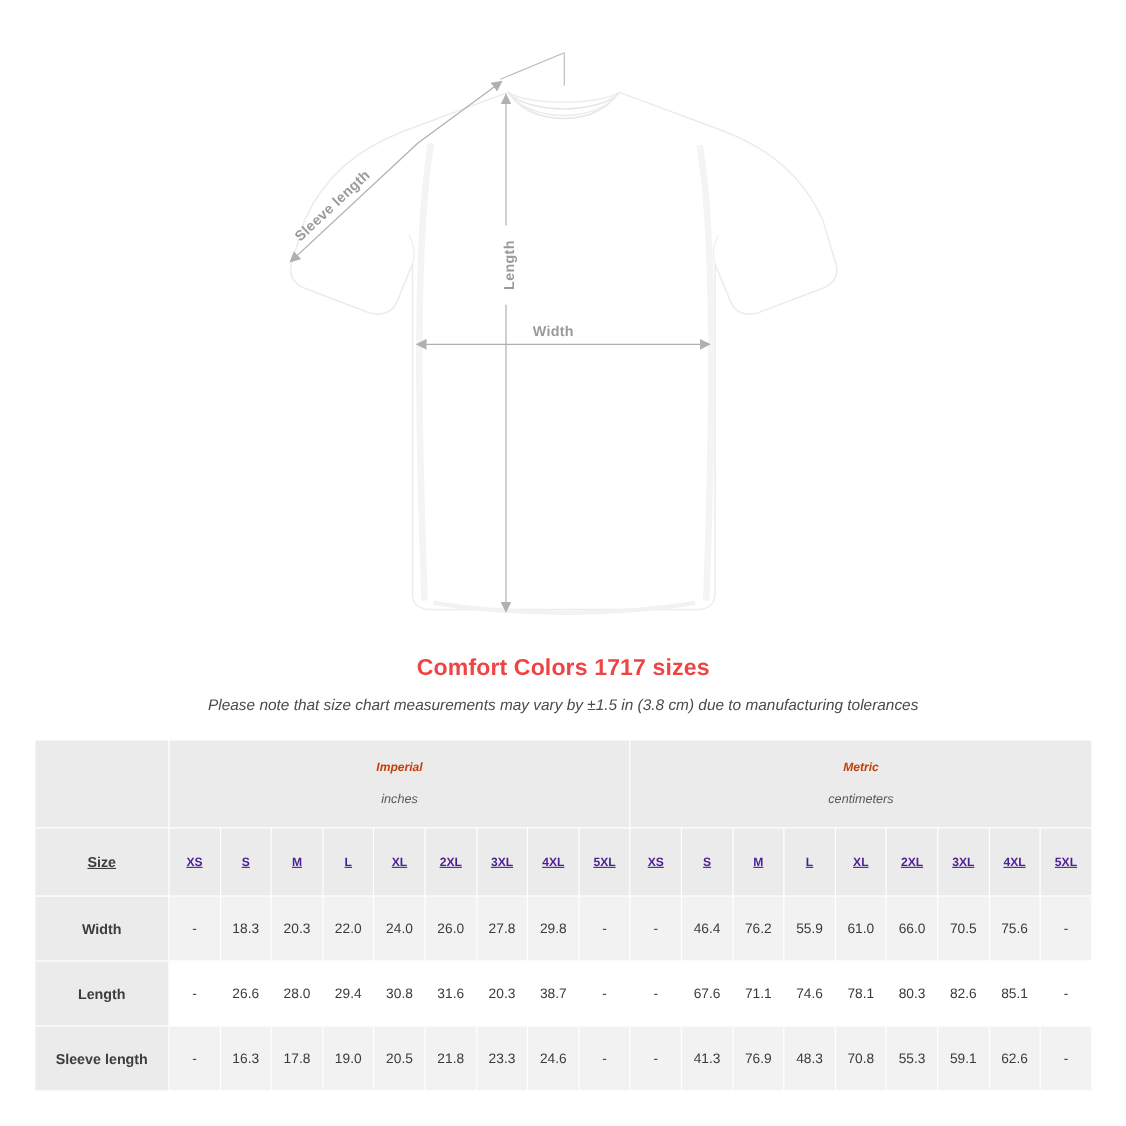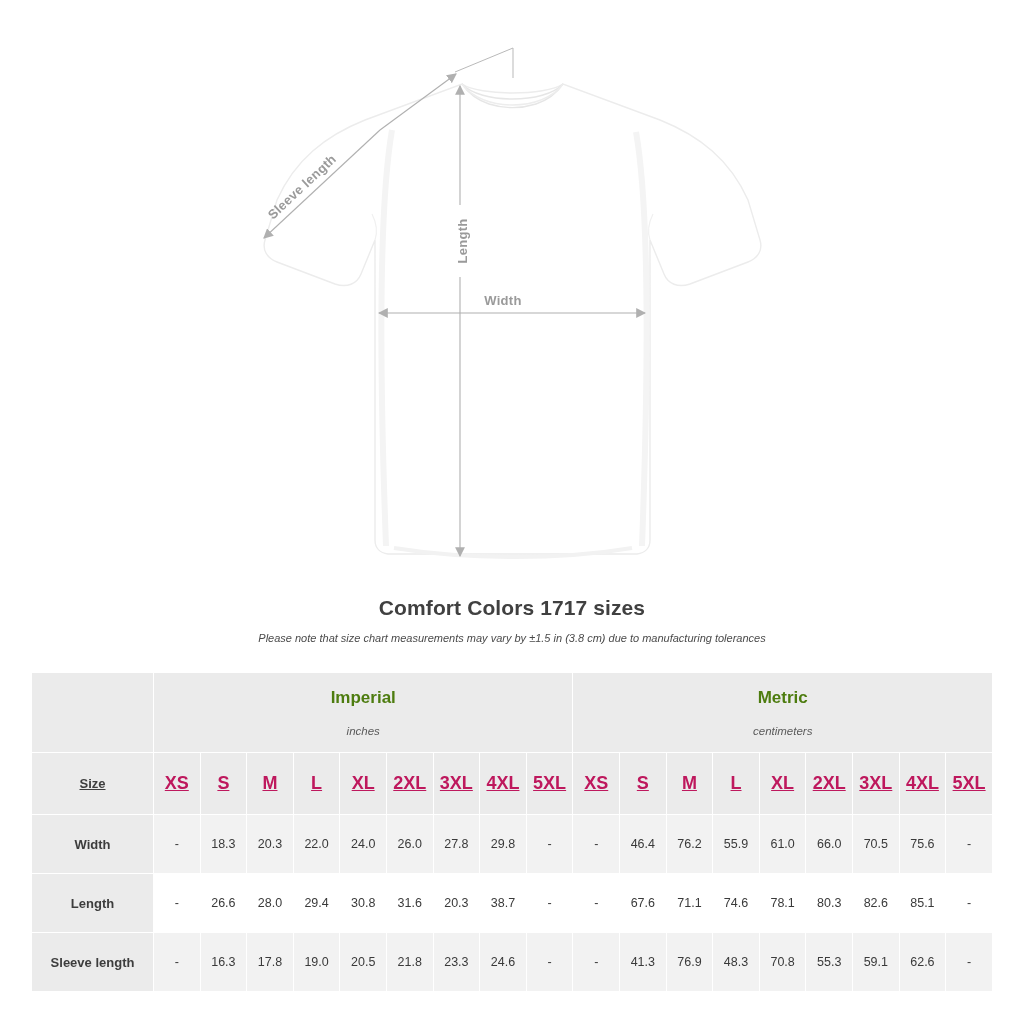--- a/index.html
+++ b/index.html
@@ -41,26 +41,26 @@
   #title-block {
     position: absolute;
     left: 0;
     top: 596px;
     width: 1024px;
     text-align: center;
   }
   #chart-title {
     font-size: 21px;
     font-weight: bold;
-    color: #404040;
+    color: #ef4444;
     margin: 0;
     letter-spacing: 0.1px;
   }
   #chart-note {
-    font-size: 11px;
+    font-size: 14px;
     font-style: italic;
     color: #4a4a4a;
     margin-top: 12px;
   }
 
   
   #size-table {
     position: absolute;
     left: 31px;
     top: 672px;
@@ -73,43 +73,44 @@
     text-align: center;
     vertical-align: middle;
     padding: 0;
   }
 
   .unit-head {
     height: 80px;
     background: #ebebeb;
   }
   .unit-head .unit-name {
-    font-size: 17px;
-    font-weight: bold;
-    color: #4d7c0f;
+    font-size: 11px;
+    font-style: italic;
+    font-weight: bold;
+    color: #c2410c;
     line-height: 1.2;
   }
   .unit-head .unit-sub {
     font-size: 11.5px;
     font-style: italic;
     color: #5a5a5a;
     margin-top: 16px;
   }
   .corner-blank { background: #ebebeb; }
 
   .size-head-row td { height: 62px; background: #ebebeb; text-decoration: underline; }
   .size-head-row td.rowlabel {
     font-size: 13px;
     font-weight: bold;
     color: #3d3d3d;
   }
   .size-head-row td.sz {
-    font-size: 18px;
-    font-weight: bold;
-    color: #be185d;
+    font-size: 11px;
+    font-weight: bold;
+    color: #4c1d95;
   }
 
   .data-row td { height: 59px; font-size: 12.5px; color: #3a3a3a; }
   .data-row td.rowlabel {
     font-weight: bold;
     font-size: 13px;
     color: #3d3d3d;
     background: #ebebeb;
   }
   .row-shade td { background: #f2f2f2; }

